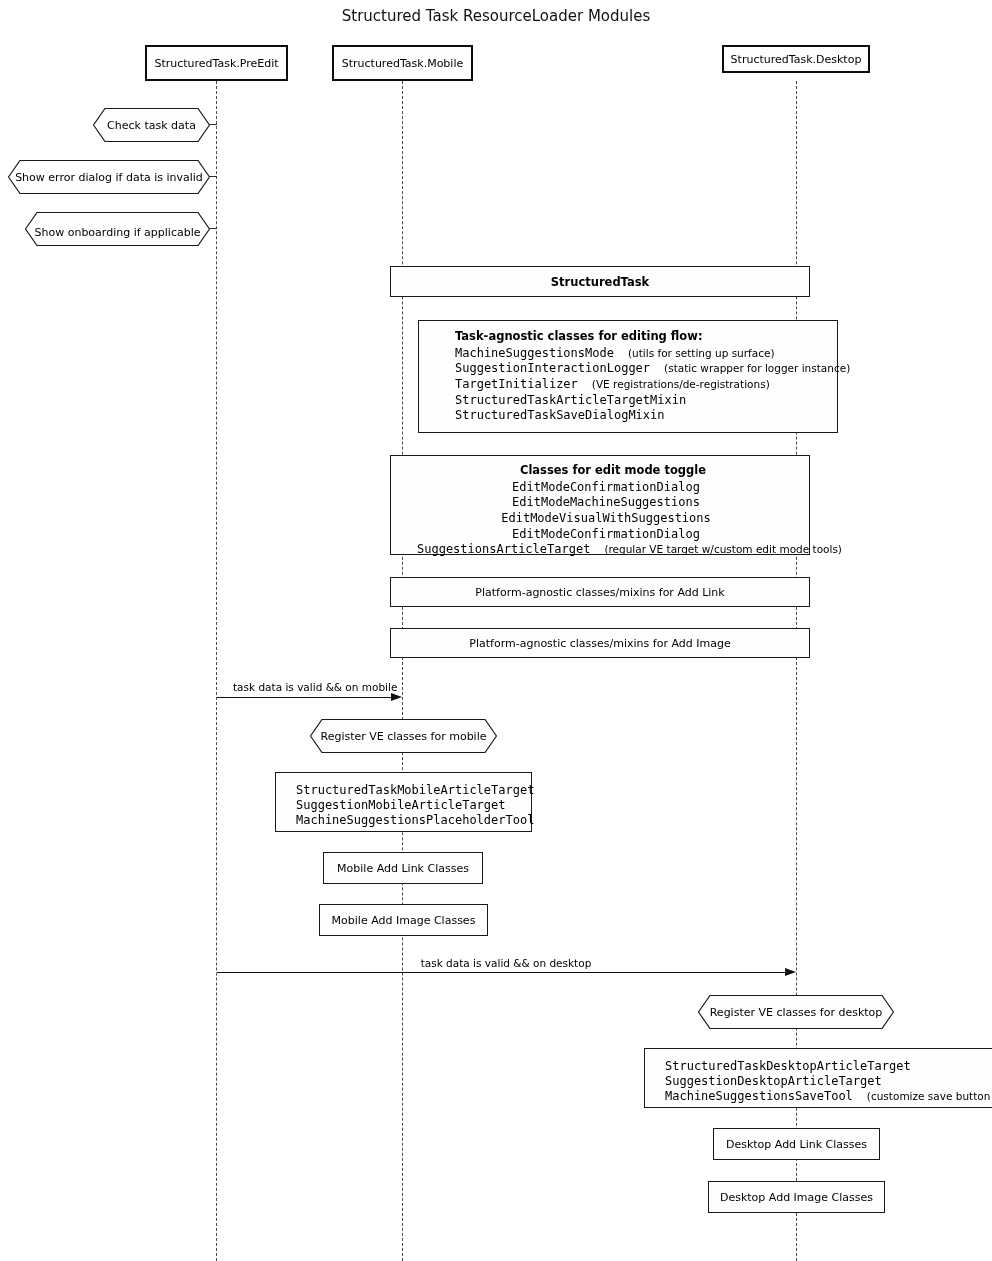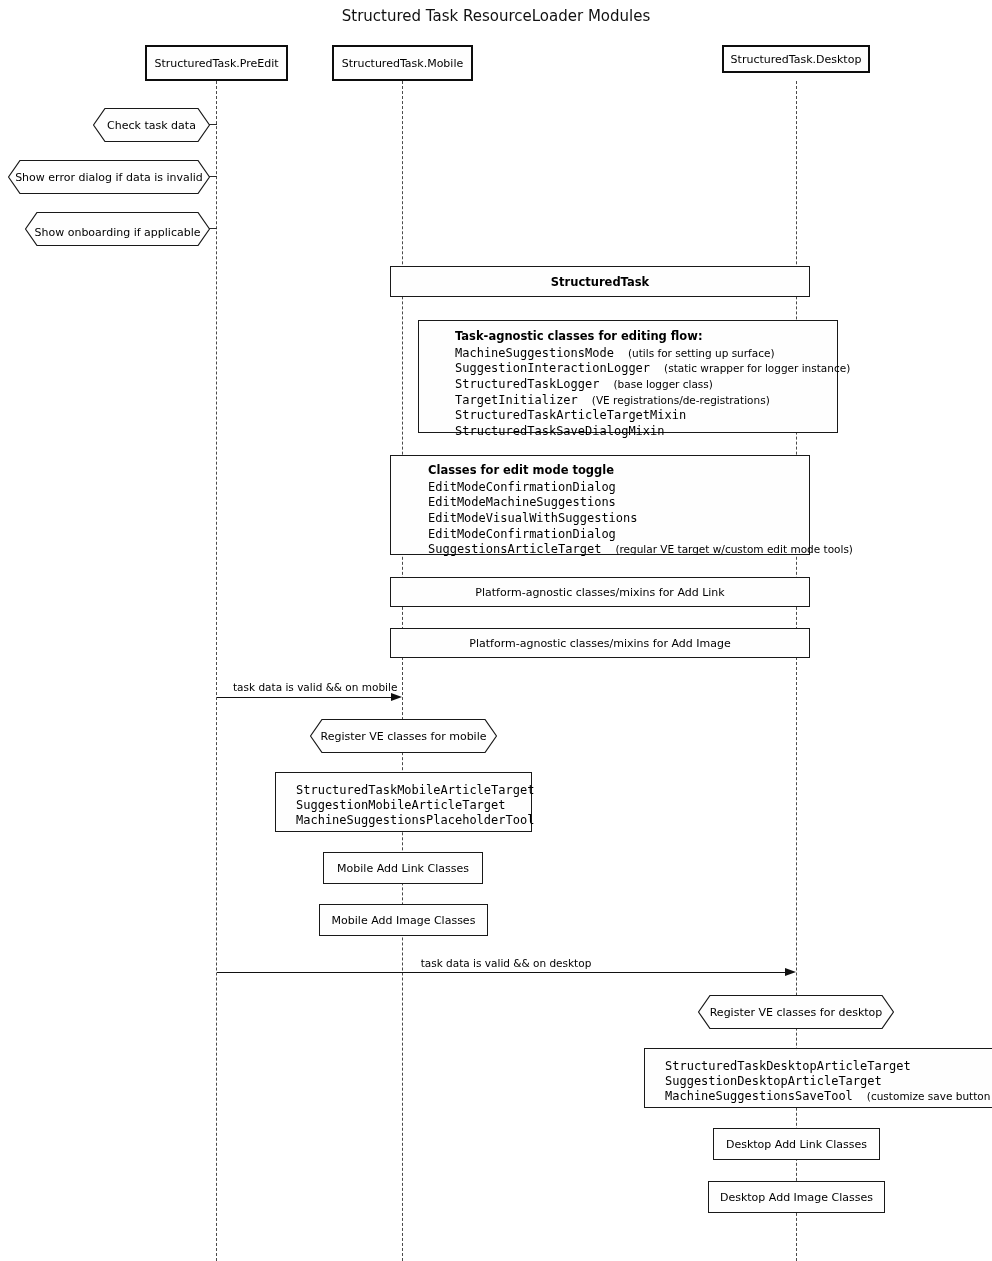--- a/index.html
+++ b/index.html
@@ -35,21 +35,21 @@
     position:absolute; width:0; height:0; z-index:1;
     border-top:4.5px solid transparent; border-bottom:4.5px solid transparent;
     border-left:11px solid #111;
   }
   .arrow-label { position:absolute; font-size:10.5px; text-align:center; white-space:nowrap; z-index:1; }
   .code-line { line-height:13.7px; white-space:nowrap; }
   .mono { font-family:"DejaVu Sans Mono","Liberation Mono",monospace; font-size:12px; }
   .desc { font-size:10.5px; margin-left:14px; }
   .block-head { font-weight:bold; font-size:11.5px; line-height:15.5px; white-space:nowrap; }
   .pad-flow { padding:8px 0 0 36px;margin-left:28px; }
-  .pad-toggle { padding:7px 0 0 37px; }
+  .pad-toggle { padding:7px 0 0 26px;text-align:center; }
   .pad-classes { padding:9px 0 0 20px; }
   .pad-classes .code-line { line-height:14px; }
 </style>
 </head>
 <body>
 
 <div id="canvas">
 
   <div class="title">Structured Task ResourceLoader Modules</div>
 
@@ -84,21 +84,20 @@
     </svg>
     <span class="lbl">Show onboarding if applicable</span>
   </div>
 
   <div class="note center bold" style="left:390px; top:266px; width:420px; height:31px;">StructuredTask</div>
 
   <div class="note pad-flow" style="left:390px; top:320px; width:420px; height:113px;">
     <div class="block-head">Task-agnostic classes for editing flow:</div>
     <div class="code-line"><span class="mono">MachineSuggestionsMode</span><span class="desc">(utils for setting up surface)</span></div>
     <div class="code-line"><span class="mono">SuggestionInteractionLogger</span><span class="desc">(static wrapper for logger instance)</span></div>
-    <div class="code-line"><span class="mono">StructuredTaskLogger</span><span class="desc">(base logger class)</span></div>
     <div class="code-line"><span class="mono">TargetInitializer</span><span class="desc">(VE registrations/de-registrations)</span></div>
     <div class="code-line"><span class="mono">StructuredTaskArticleTargetMixin</span><span class="desc"></span></div>
     <div class="code-line"><span class="mono">StructuredTaskSaveDialogMixin</span><span class="desc"></span></div>
   </div>
 
   <div class="note pad-toggle" style="left:390px; top:455px; width:420px; height:100px;">
     <div class="block-head">Classes for edit mode toggle</div>
     <div class="code-line"><span class="mono">EditModeConfirmationDialog</span><span class="desc"></span></div>
     <div class="code-line"><span class="mono">EditModeMachineSuggestions</span><span class="desc"></span></div>
     <div class="code-line"><span class="mono">EditModeVisualWithSuggestions</span><span class="desc"></span></div>

